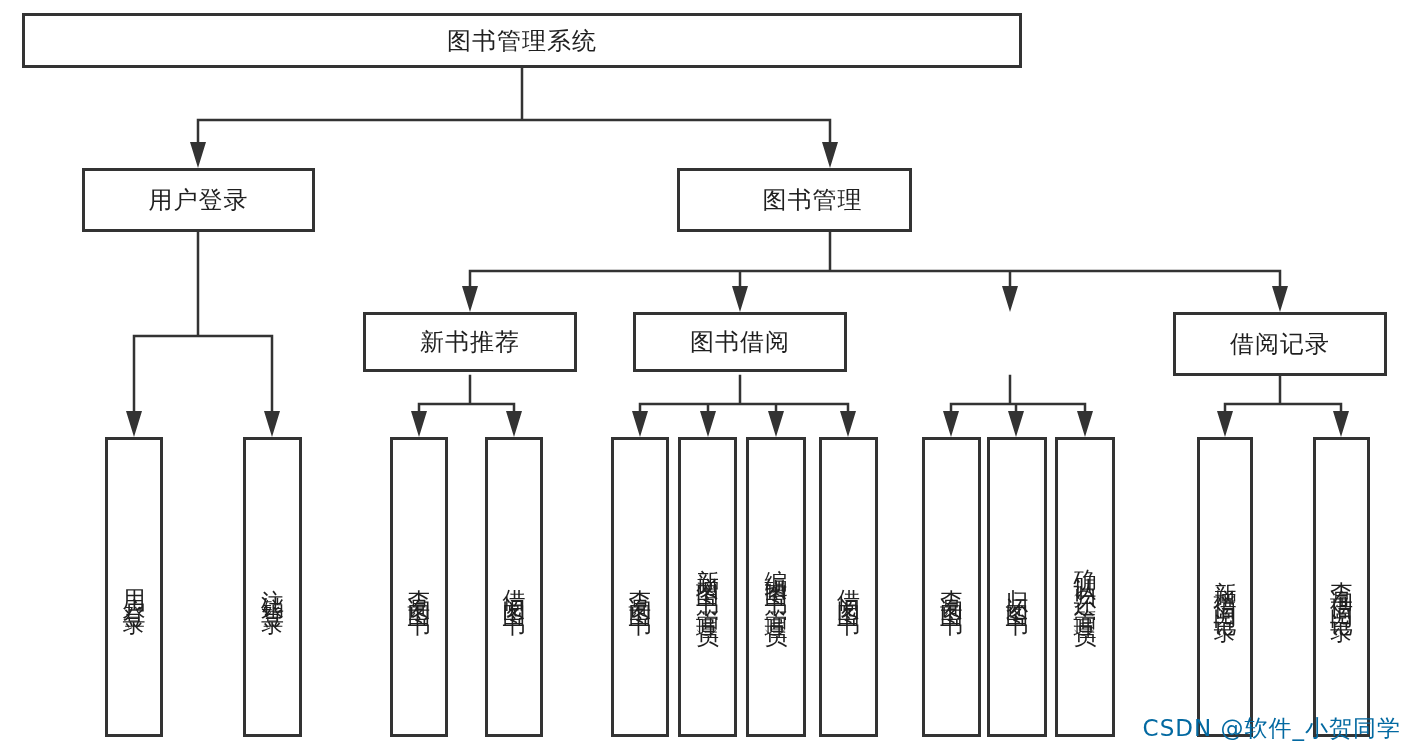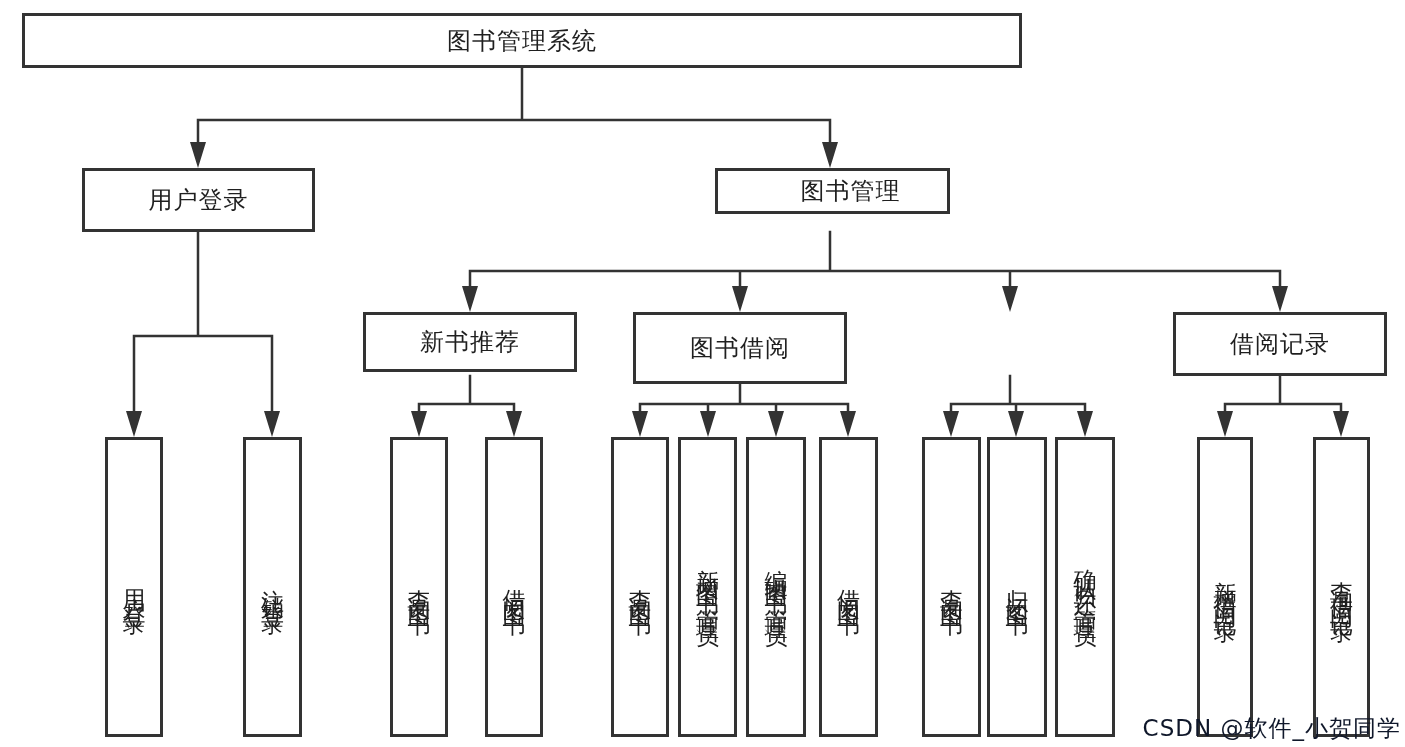--- a/index.html
+++ b/index.html
@@ -8,21 +8,21 @@
   #stage{position:absolute;left:0;top:0;width:1405px;height:747px;}
   svg.wires{position:absolute;left:0;top:0;z-index:1;}
   .hbox{position:absolute;z-index:2;border:3px solid #333333;background:#ffffff;
         display:flex;align-items:center;justify-content:center;
         font-size:24px;color:#1f1f1f;letter-spacing:1px;box-sizing:border-box;}
   .vbox{position:absolute;z-index:2;border:3px solid #333333;background:#ffffff;
         display:flex;align-items:center;justify-content:center;box-sizing:border-box;}
   .vbox span{writing-mode:vertical-rl;text-orientation:mixed;
         font-size:23px;color:#1f1f1f;letter-spacing:8px;line-height:1;}
   .watermark{position:absolute;right:4px;bottom:3px;z-index:3;
-        font-size:23px;color:#0f172a;letter-spacing:1px;white-space:nowrap;}
+        font-size:23px;color:#0369a1;letter-spacing:1px;white-space:nowrap;}
 </style>
 </head>
 <body>
 
 <div id="stage">
 
   <svg class="wires" width="1405" height="747" viewBox="0 0 1405 747" xmlns="http://www.w3.org/2000/svg">
     <path fill="none" stroke="#333333" stroke-width="2.5" stroke-linecap="square" d="
       M522 68 V120
       M198 120 H830
@@ -50,28 +50,28 @@
       M1217 411 h16 L1225 437 Z M1333 411 h16 L1341 437 Z"></path>
   </svg>
 
   <div class="hbox" style="left:22px;top:13px;width:1000px;height:55px;font-family:Liberation Serif, serif;">
     <span>图书管理系统</span>
   </div>
 
   <div class="hbox" style="left:82px;top:168px;width:233px;height:64px;">
     <span>用户登录</span>
   </div>
-  <div class="hbox" style="left:715px;top:168px;width:235px;height:46px;padding-left:36px;">
+  <div class="hbox" style="left:677px;top:168px;width:235px;height:64px;padding-left:36px;">
     <span>图书管理</span>
   </div>
 
   <div class="hbox" style="left:363px;top:312px;width:214px;height:60px;">
     <span>新书推荐</span>
   </div>
-  <div class="hbox" style="left:633px;top:312px;width:214px;height:72px;">
+  <div class="hbox" style="left:633px;top:312px;width:214px;height:60px;">
     <span>图书借阅</span>
   </div>
   <div class="hbox" style="left:1173px;top:312px;width:214px;height:64px;">
     <span>借阅记录</span>
   </div>
 
   <div class="vbox" style="left:105px;top:437px;width:58px;height:300px;">
     <span>用户登录</span>
   </div>
   <div class="vbox" style="left:243px;top:437px;width:59px;height:300px;">

